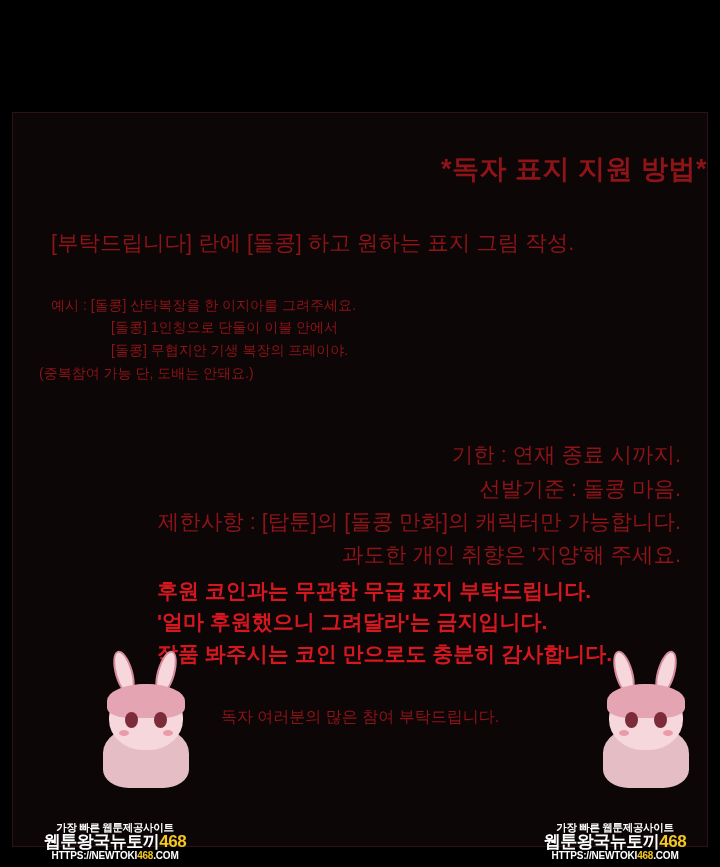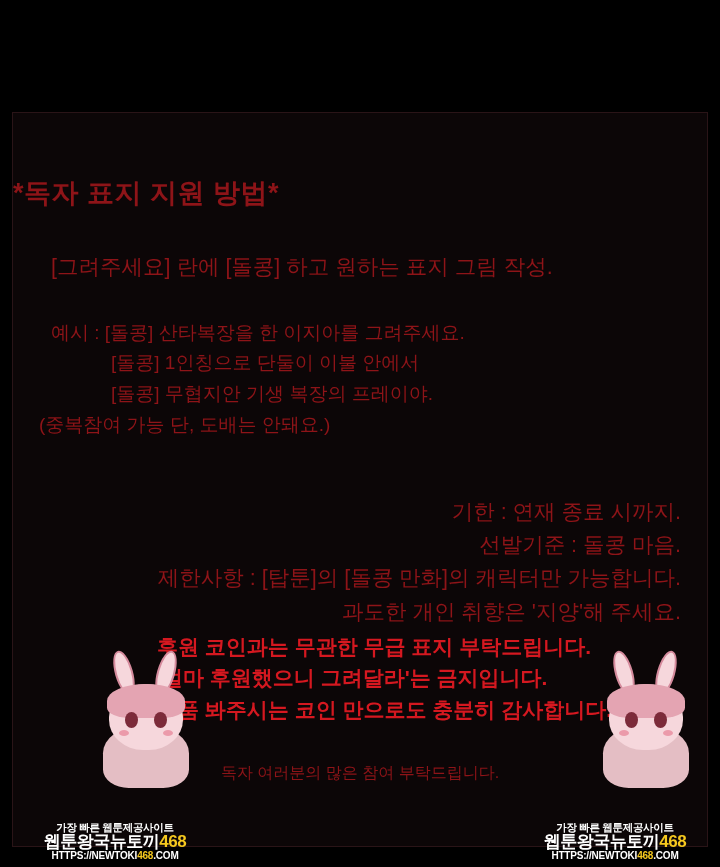--- a/index.html
+++ b/index.html
@@ -19,40 +19,40 @@
     position: absolute;
     left: 12px;
     top: 112px;
     width: 696px;
     height: 735px;
     background: #0c0607;
     border: 1px solid #2a1417;
     overflow: hidden;
   }
   .title {
-    text-align: left;
+    text-align: right;
     color: #8e1418;
     font-size: 27px;
     font-weight: bold;
-    margin-top: 62px;
+    margin-top: 38px;
     letter-spacing: 0.5px;
   }
   .body-text {
     color: #8e1418;
     font-size: 21px;
     line-height: 1.52;
     padding: 0 26px;
   }
   .line-main {
     margin-top: 40px;
     font-size: 21.5px;
   }
   .block-example {
     margin-top: 34px;
-    font-size: 19px;
+    font-size: 14px;
     line-height: 1.62;
   }
   .ind0 { padding-left: 12px; }
   .ind1 { padding-left: 72px; }
   .ind2 { padding-left: 112px; }
   .ind-none { padding-left: 0px; }
   .block-terms {
     margin-top: 55px;
     font-size: 21.5px;
     line-height: 1.55;
@@ -182,21 +182,21 @@
 </style>
 </head>
 <body>
 
 <div class="panel">
 
   <div class="title">*독자 표지 지원 방법*</div>
 
   <div class="body-text">
 
-    <div class="line-main ind0">[그려주세요] 란에  [돌콩] 하고 원하는 표지 그림 작성.</div>
+    <div class="line-main ind0">[부탁드립니다] 란에  [돌콩] 하고 원하는 표지 그림 작성.</div>
 
     <div class="block-example">
       <div class="ind0">예시 : [돌콩] 산타복장을 한 이지아를 그려주세요.</div>
       <div class="ind1">[돌콩] 1인칭으로 단둘이 이불 안에서</div>
       <div class="ind1">[돌콩] 무협지안 기생 복장의 프레이야.</div>
       <div class="ind-none">(중복참여 가능 단, 도배는 안돼요.)</div>
     </div>
 
     <div class="block-terms">
       <div>기한 : 연재 종료 시까지.</div>

